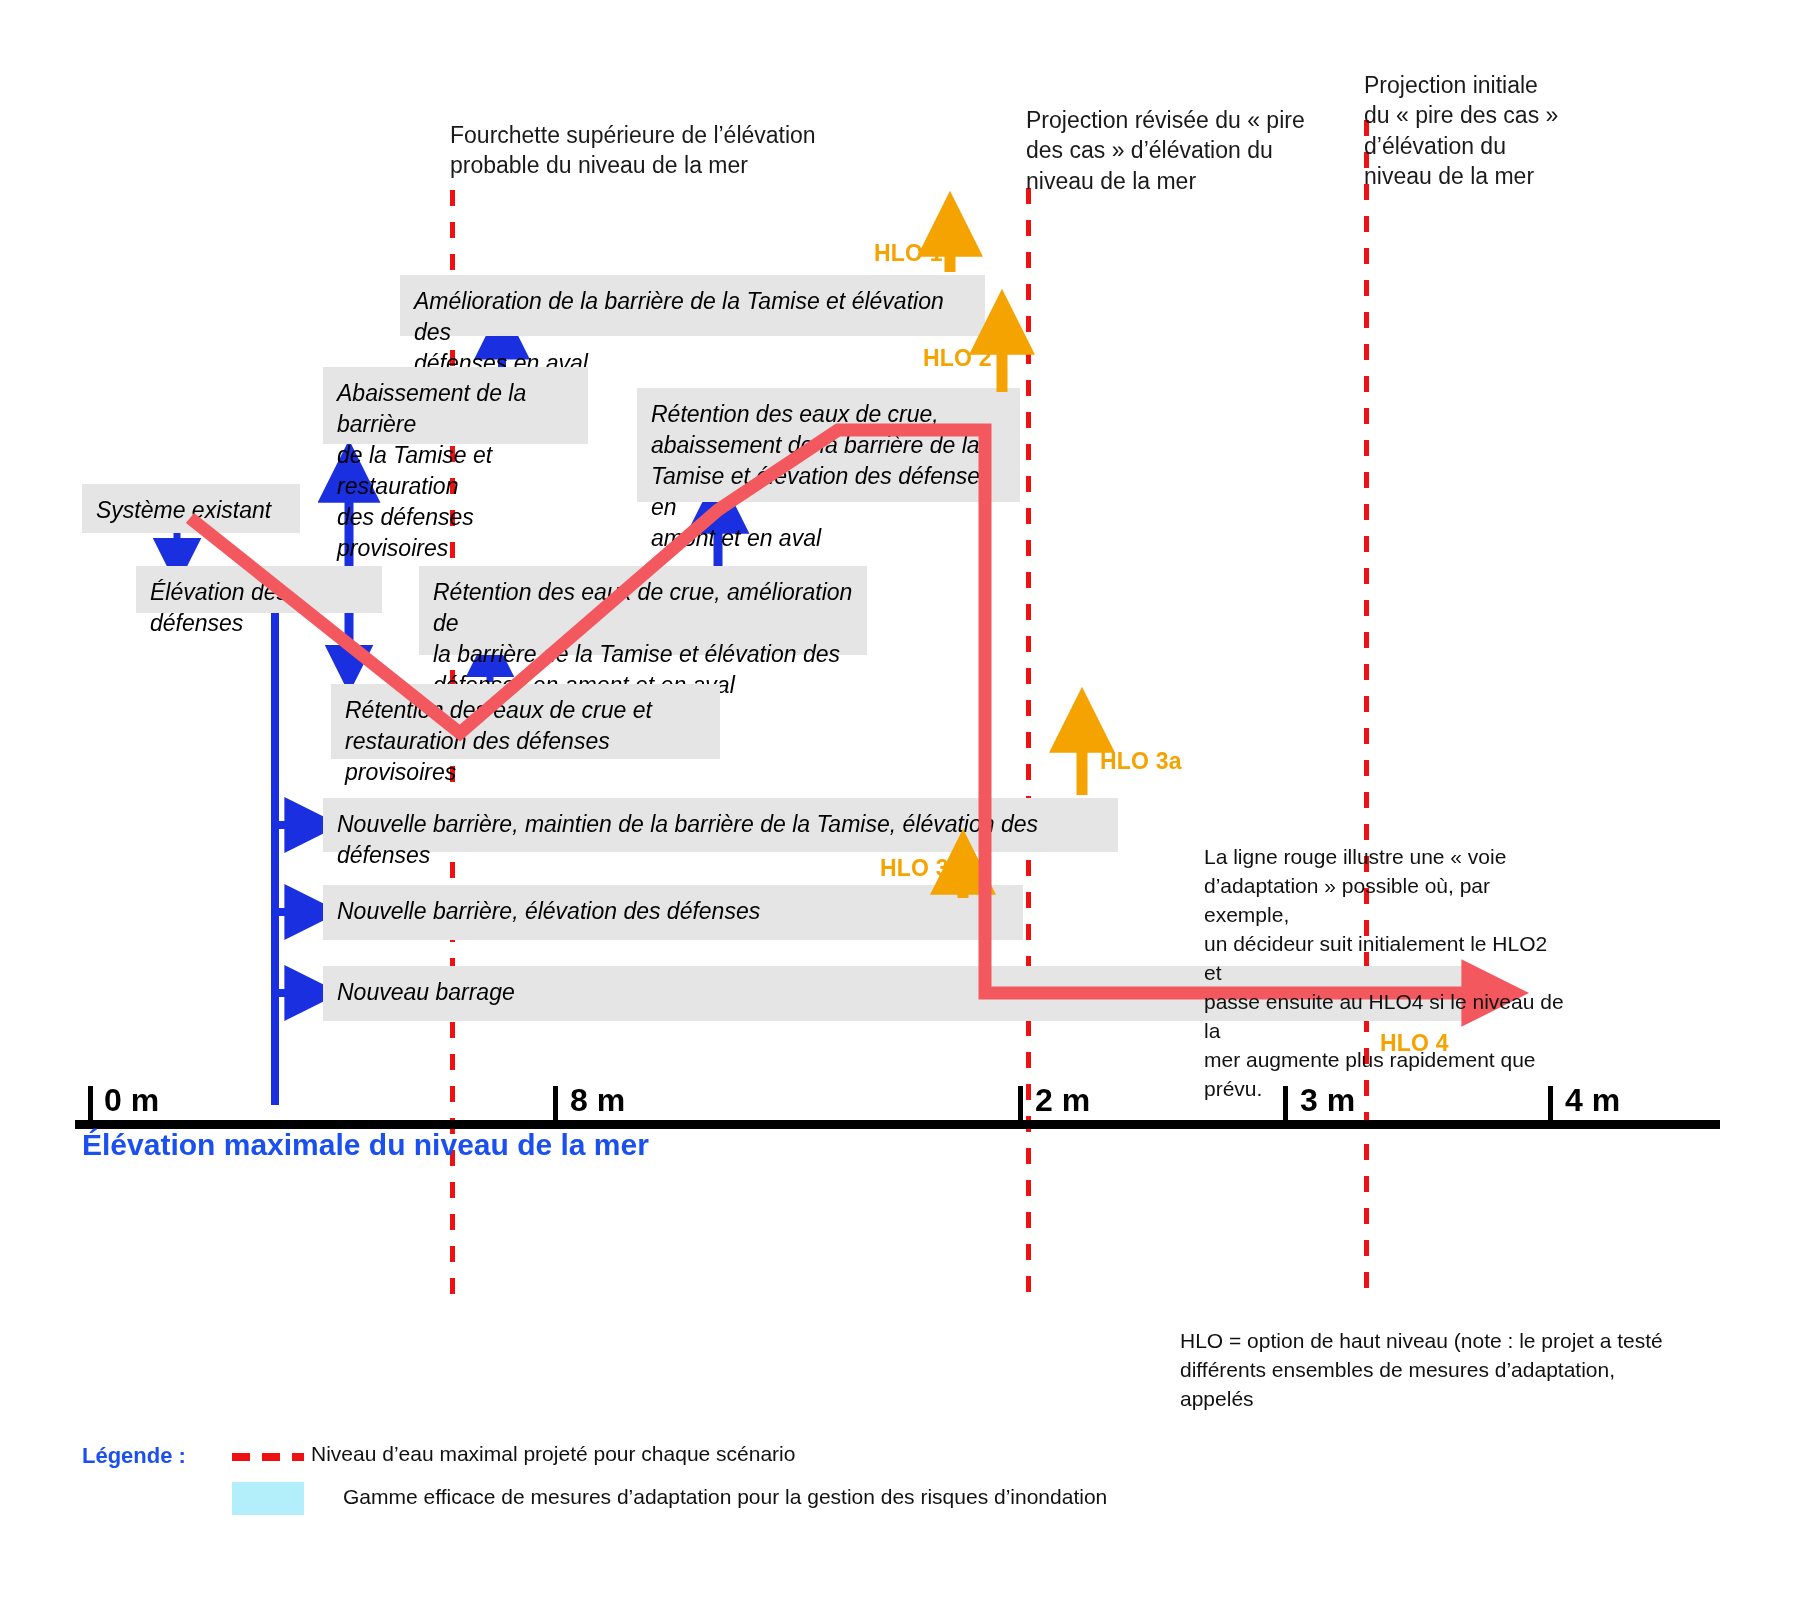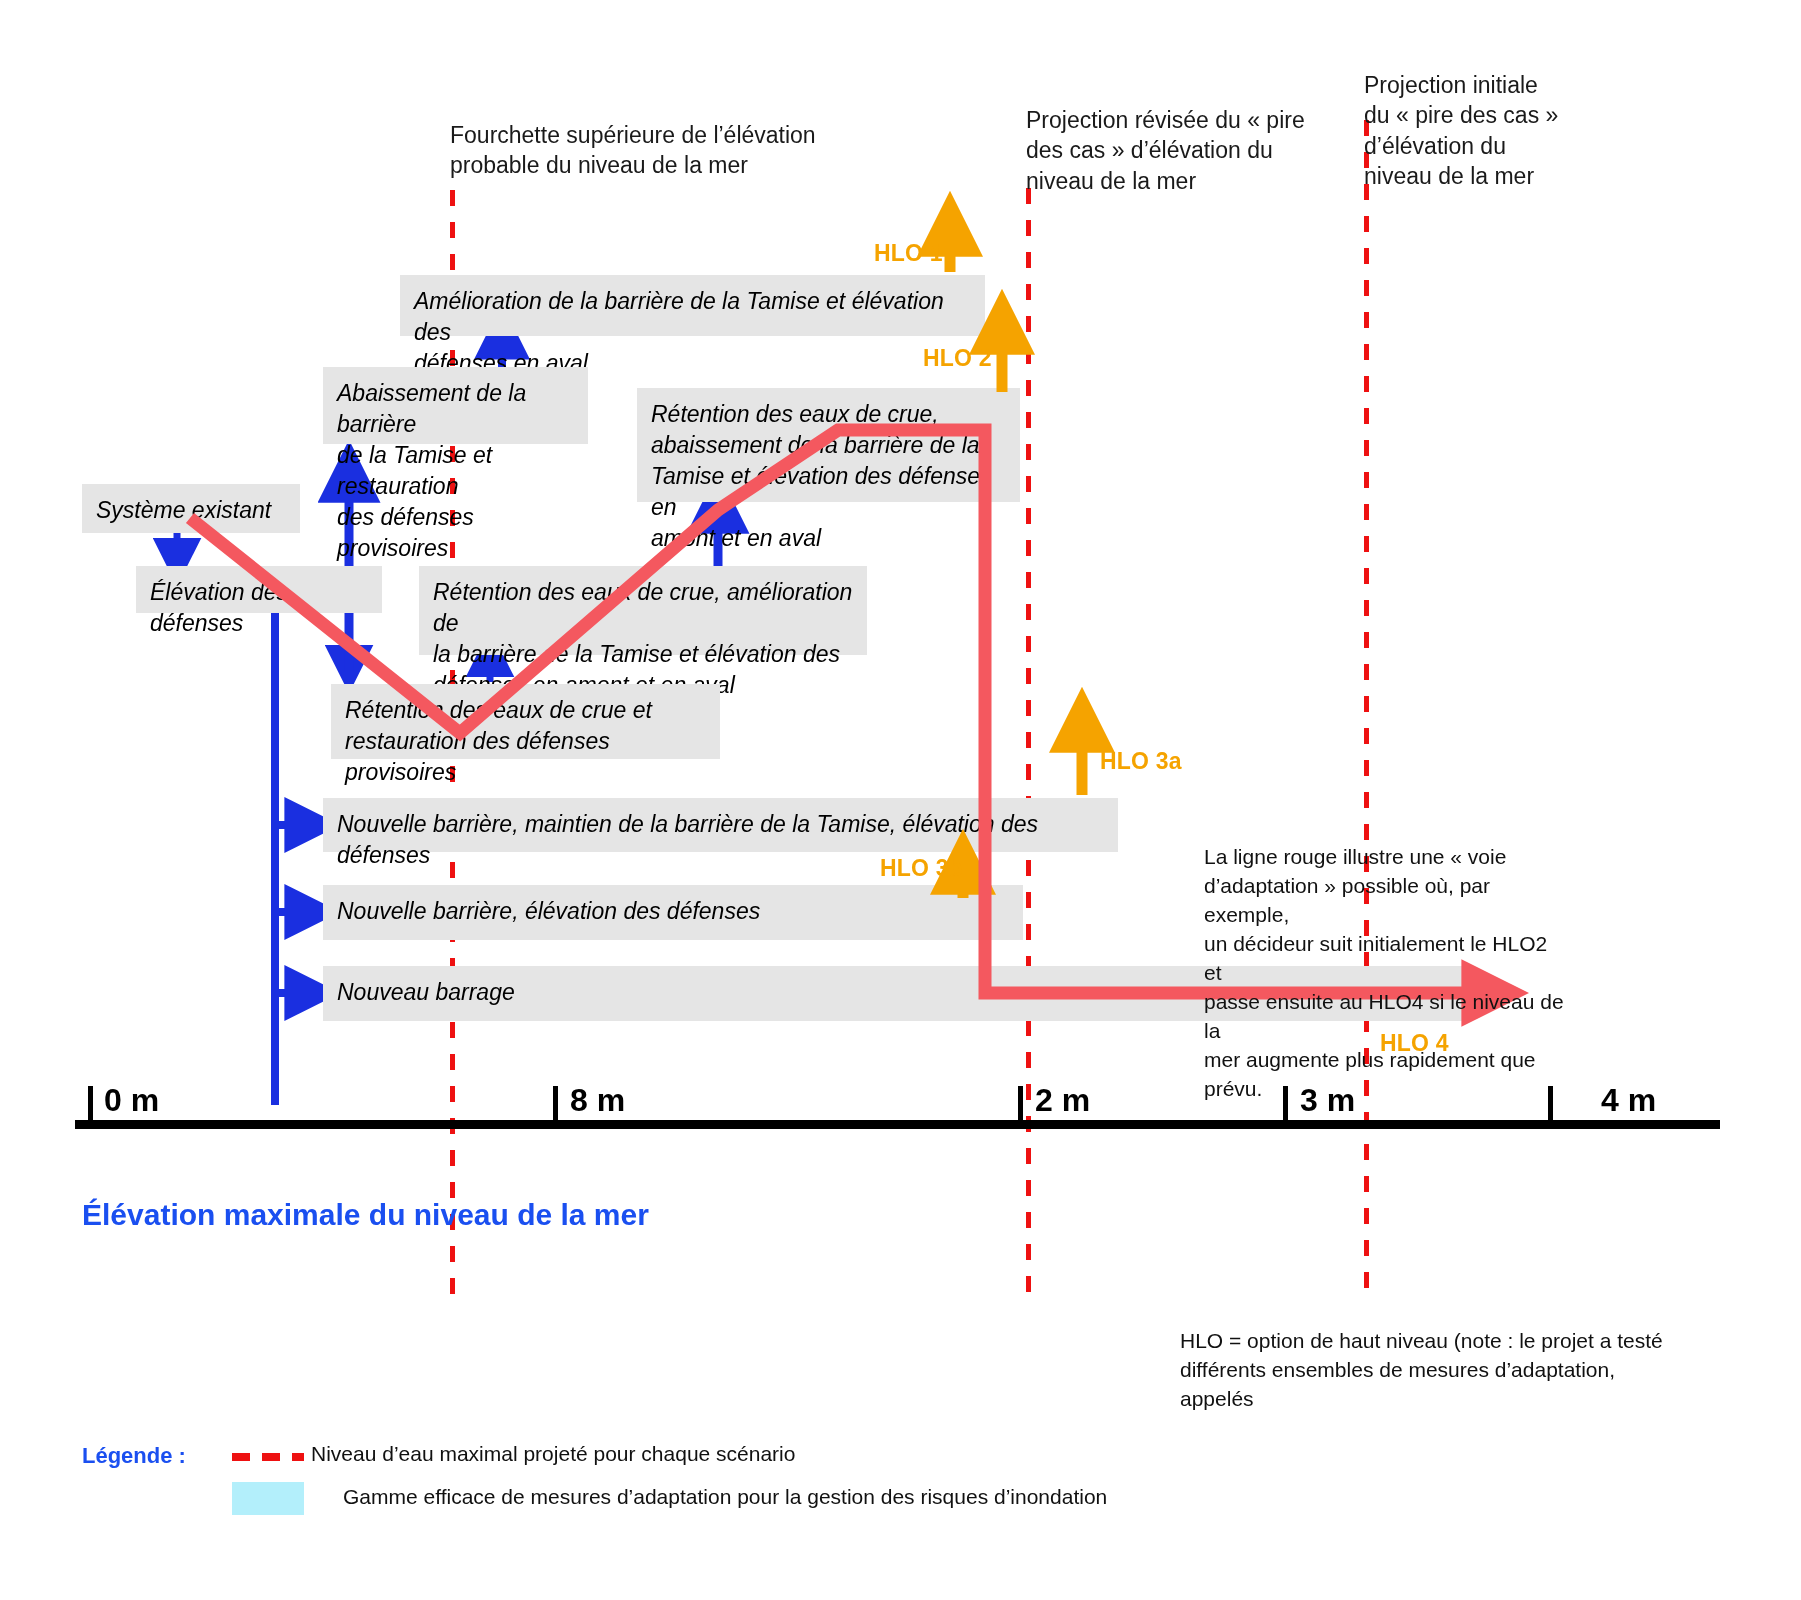--- a/index.html
+++ b/index.html
@@ -215,23 +215,23 @@
   <div class="abs tick" style="left:88px;top:1086px;height:40px;"></div>
   <div class="abs tick" style="left:553px;top:1086px;height:40px;"></div>
   <div class="abs tick" style="left:1018px;top:1086px;height:40px;"></div>
   <div class="abs tick" style="left:1283px;top:1086px;height:40px;"></div>
   <div class="abs tick" style="left:1548px;top:1086px;height:40px;"></div>
 
   <div class="abs tick-label" style="left:104px;top:1082px;">0 m</div>
   <div class="abs tick-label" style="left:570px;top:1082px;">8 m</div>
   <div class="abs tick-label" style="left:1035px;top:1082px;">2 m</div>
   <div class="abs tick-label" style="left:1300px;top:1082px;">3 m</div>
-  <div class="abs tick-label" style="left:1565px;top:1082px;margin-left:36px;">4 m</div>
-
-  <div class="abs axis-title" style="left:82px;top:1198px;">Élévation maximale du niveau de la mer</div>
+  <div class="abs tick-label" style="left:1565px;top:1082px;">4 m</div>
+
+  <div class="abs axis-title" style="left:82px;top:1128px;">Élévation maximale du niveau de la mer</div>
 
   <div class="abs note" style="left:1180px;top:1327px;width:490px;">
     <div>HLO = option de haut niveau (note : le projet a testé</div>
     <div>différents ensembles de mesures d’adaptation, appelés</div>
   </div>
 
   <div class="abs legend-title" style="left:82px;top:1443px;">Légende :</div>
 
   <div class="abs" style="left:232px;top:1453px;width:72px;height:8px;
               background:repeating-linear-gradient(to right,#ee1111 0px,#ee1111 18px,transparent 18px,transparent 30px);"></div>

